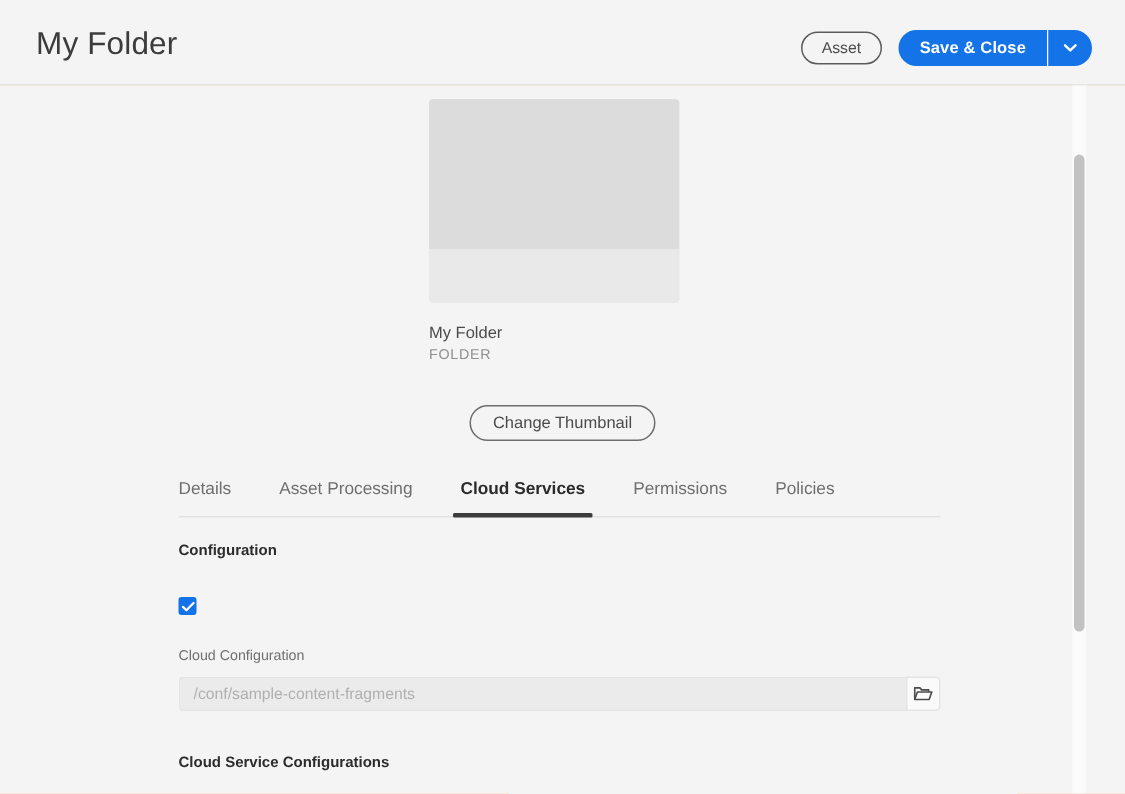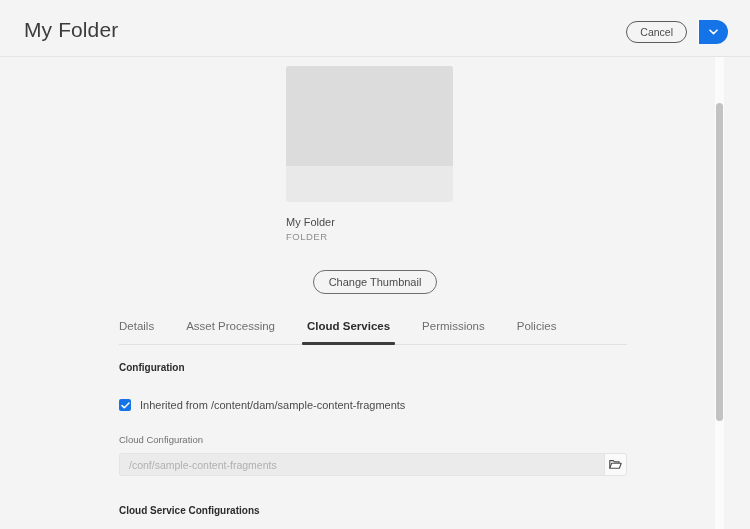--- a/index.html
+++ b/index.html
@@ -300,23 +300,24 @@
 </style>
 </head>
 <body>
 
 <div id="app">
 
   <div id="header">
     <div id="page-title">My Folder</div>
 
     <div id="header-actions">
-      <button class="btn-quiet">Cancel</button>
+      <button class="btn-quiet">Asset</button>
 
       <div class="cta-group">
+        <button class="btn-cta">Save &amp; Close</button>
         <button class="btn-cta-split">
           <span>
             <svg width="9" height="6" viewBox="0 0 9 6" fill="none">
               <path d="M1 1.2L4.5 4.6L8 1.2" stroke="#ffffff" stroke-width="1.6" stroke-linecap="round" stroke-linejoin="round"></path>
             </svg>
           </span>
         </button>
       </div>
     </div>
   </div>
@@ -349,21 +350,20 @@
       <h2 class="section-title">Configuration</h2>
 
       <div id="inherit-row">
         <span class="checkbox">
           <span>
             <svg width="9" height="7" viewBox="0 0 9 7" fill="none">
               <path d="M1 3.6L3.3 5.8L8 1" stroke="#ffffff" stroke-width="1.5" stroke-linecap="round" stroke-linejoin="round"></path>
             </svg>
           </span>
         </span>
-        <span id="inherit-label">Inherited from /content/dam/sample-content-fragments</span>
       </div>
 
       <div id="cloud-config-label">Cloud Configuration</div>
 
       <div id="cloud-config-row">
         <input id="cloud-config-input" type="text" disabled="" placeholder="/conf/sample-content-fragments" style="">
         <div id="folder-btn">
           <span>
             <svg width="13" height="11" viewBox="0 0 13 11" fill="none">
               <path d="M0.8 9.3V1.6H4.3L5.4 2.9H10.1V4.2" stroke="#4b4b4b" stroke-width="1.1" stroke-linejoin="round" fill="none"></path>

